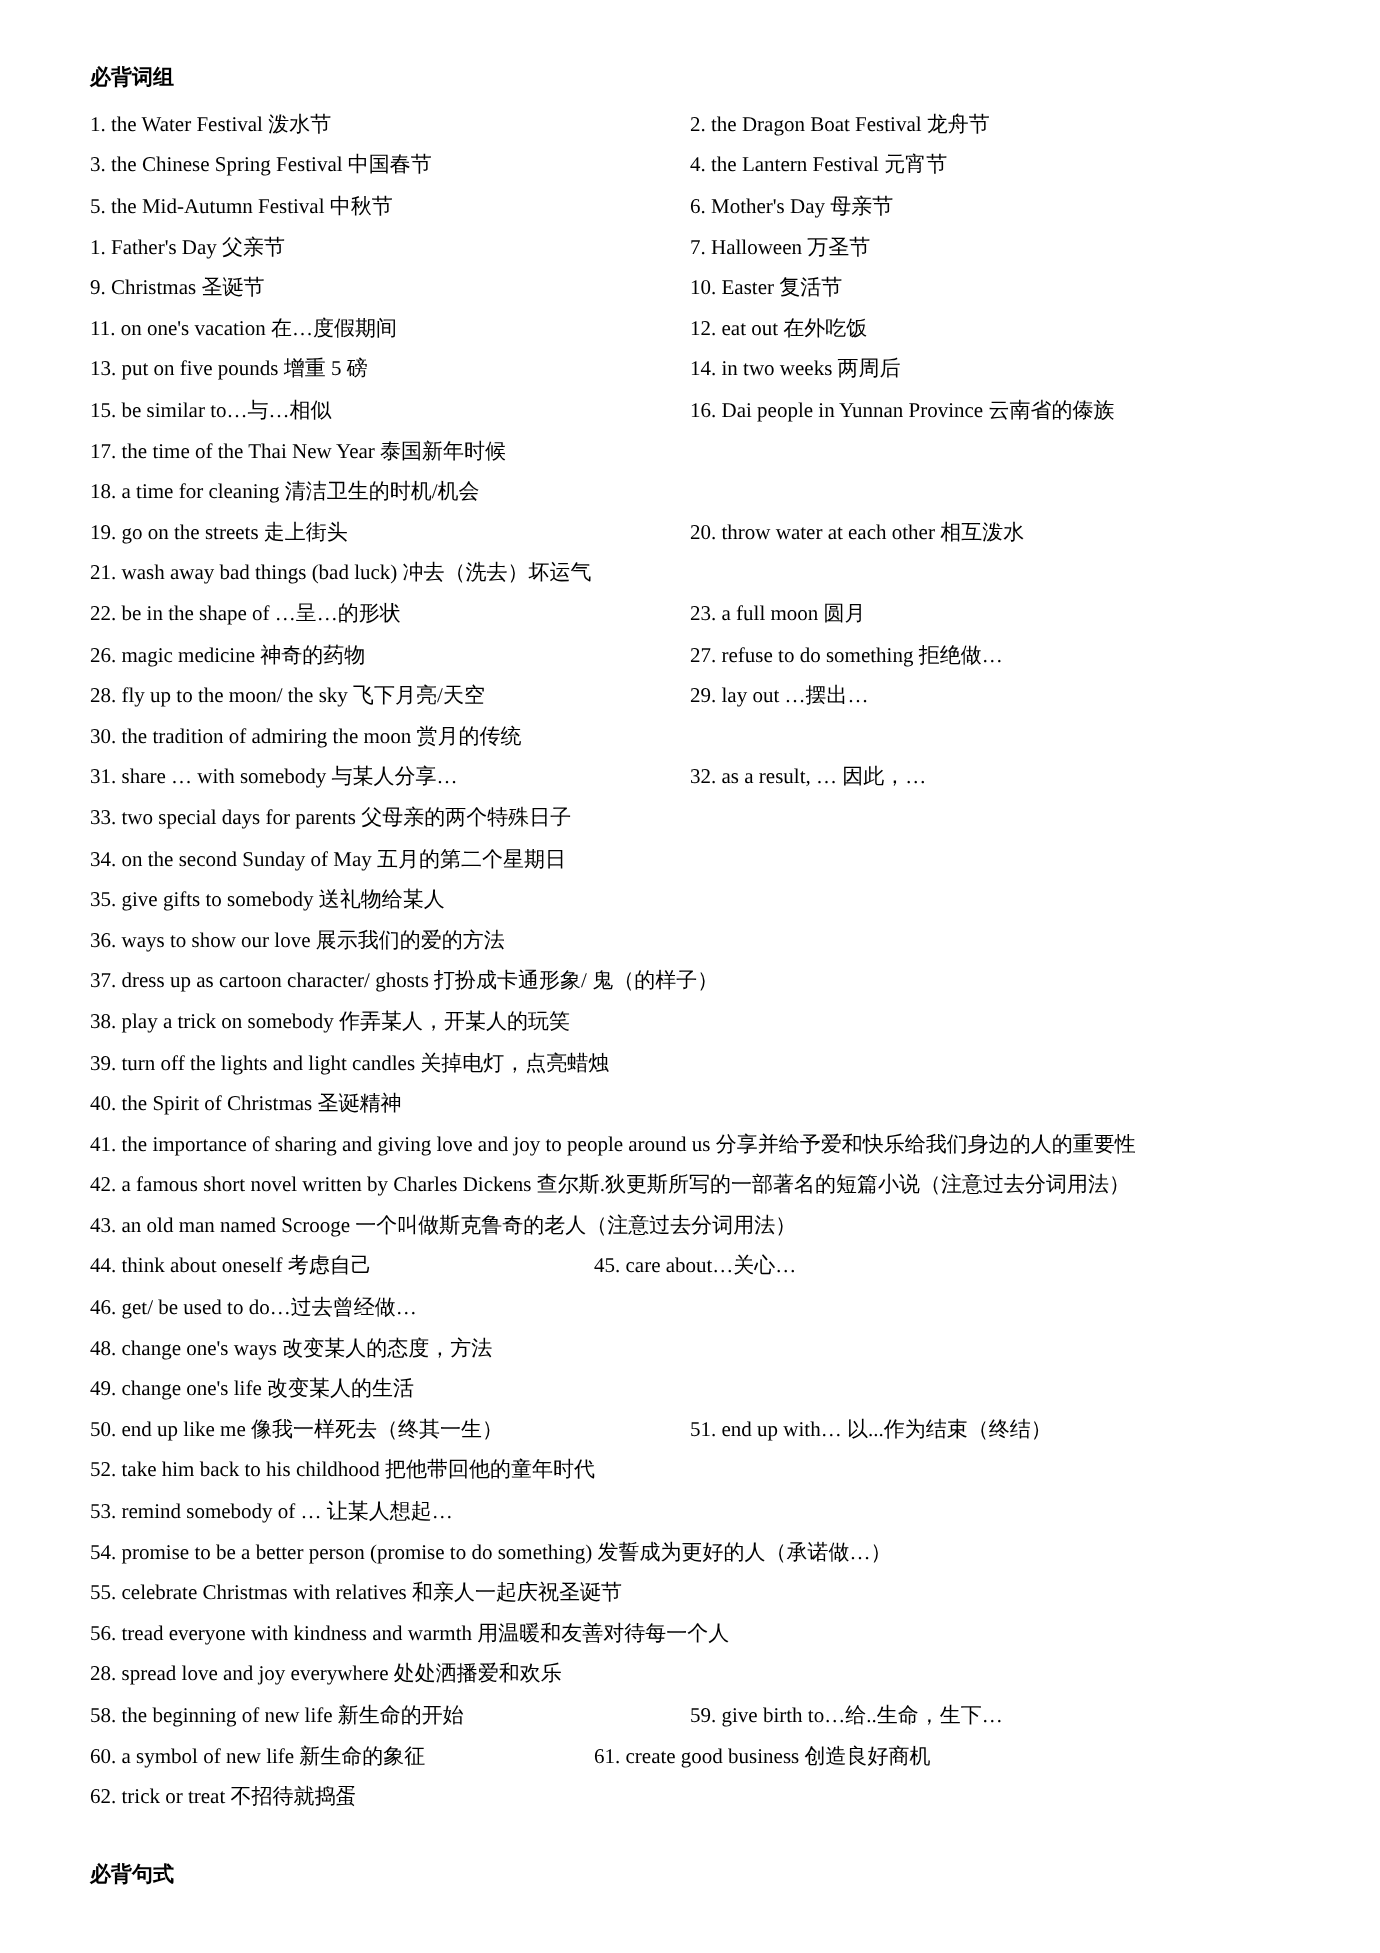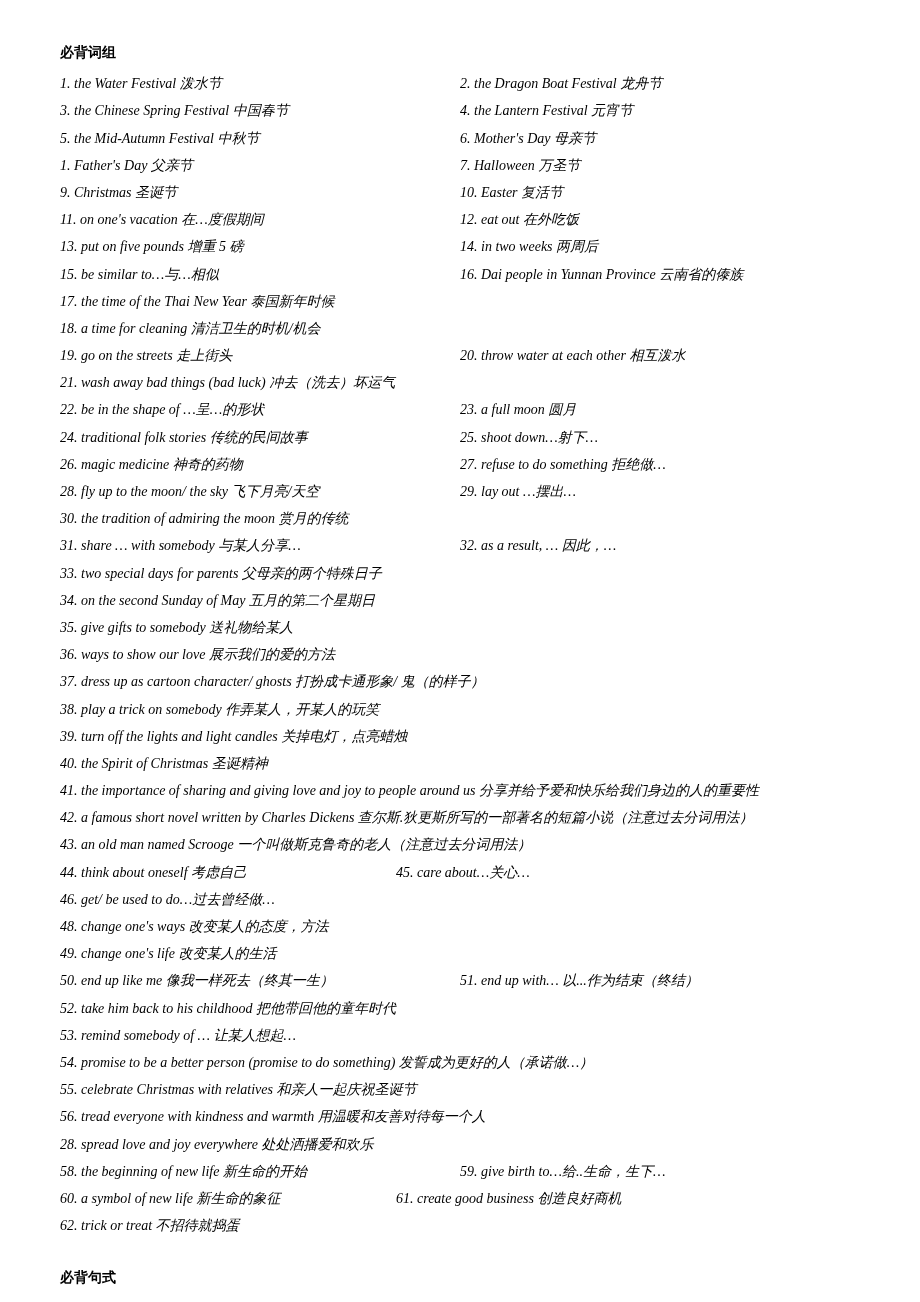--- a/index.html
+++ b/index.html
@@ -14,21 +14,20 @@
       color: #000000;
       padding: 40px 60px;
       line-height: 1.8;
     }
     .section-title {
       font-weight: bold;
       margin-bottom: 6px;
     }
     .vocab-list {
       margin-bottom: 0;
-      font-style: italic;
     }
     .vocab-row {
       display: flex;
       flex-wrap: wrap;
       margin-bottom: 2px;
     }
     .vocab-item {
       flex: 0 0 50%;
       padding-right: 10px;
     }
@@ -100,24 +99,20 @@
 
   <div class="vocab-row">
     <div class="vocab-item-full">21. wash away bad things (bad luck) 冲去（洗去）坏运气</div>
   </div>
 
   <div class="vocab-row">
     <div class="vocab-item">22. be in the shape of …呈…的形状</div>
     <div class="vocab-item">23. a full moon 圆月</div>
   </div>
 
-  <div class="vocab-row">
-    <div class="vocab-item">24. traditional folk stories 传统的民间故事</div>
-    <div class="vocab-item">25. shoot down…射下…</div>
-  </div>
 
   <div class="vocab-row">
     <div class="vocab-item">26. magic medicine 神奇的药物</div>
     <div class="vocab-item">27. refuse to do something 拒绝做…</div>
   </div>
 
   <div class="vocab-row">
     <div class="vocab-item">28. fly up to the moon/ the sky 飞下月亮/天空</div>
     <div class="vocab-item">29. lay out …摆出…</div>
   </div>

